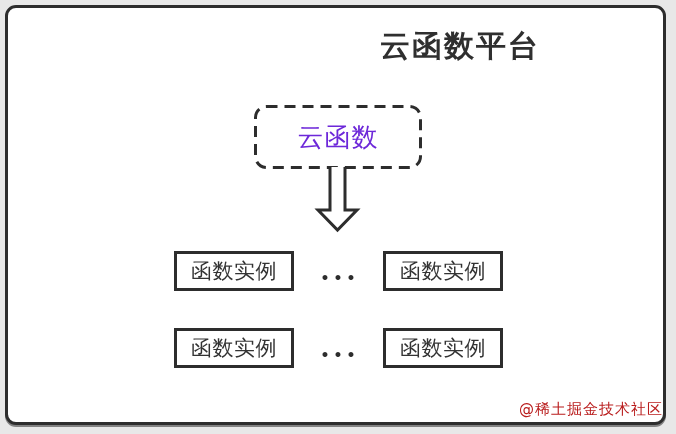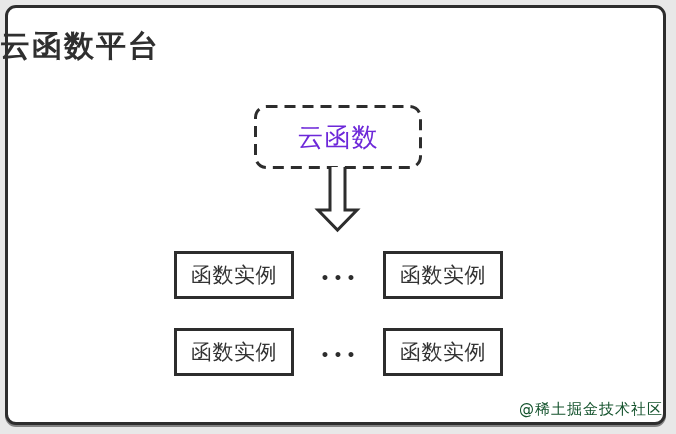--- a/index.html
+++ b/index.html
@@ -20,21 +20,21 @@
     width: 661px; height: 420px;
     background: #ffffff;
     border: 3px solid #2d2d2d;
     border-radius: 11px;
     box-shadow: 0 2px 0 rgba(45,45,45,0.55);
   }
   .title {
     position: absolute;
     left: 0; top: 29px;
     width: 540px;
-    text-align: left;
+    text-align: right;
     font-size: 30px;
     line-height: 34px;
     font-weight: bold;
     letter-spacing: 2px;
     color: #2f2f2f;
   }
   .cloud-node {
     position: absolute;
     left: 254px; top: 105px;
     width: 168px; height: 64px;
@@ -49,21 +49,21 @@
     letter-spacing: 1px;
     color: #6d28d9;
   }
   .arrow {
     position: absolute;
     left: 310px; top: 167px;
     width: 56px; height: 68px;
   }
   .instance-node {
     position: absolute;
-    width: 120px; height: 48px;
+    width: 120px; height: 40px;
     background: #ffffff;
     border: 3px solid #2d2d2d;
     border-radius: 0;
     display: flex; align-items: center; justify-content: center;
     font-size: 21px;
     letter-spacing: 0.5px;
     color: #333333;
   }
   .pos-r1c1 { left: 174px; top: 251px; }
   .pos-r1c2 { left: 383px; top: 251px; }
@@ -78,21 +78,21 @@
     letter-spacing: 4px;
     color: #2d2d2d;
   }
   .dots-r1 { left: 310px; top: 270px; }
   .dots-r2 { left: 310px; top: 347px; }
   .watermark {
     position: absolute;
     right: 13px; top: 400px;
     font-size: 15px;
     letter-spacing: 1px;
-    color: #14532d;
+    color: #b91c1c;
   }
 </style>
 </head>
 <body>
 
 <div class="canvas">
 
   <div class="frame"></div>
 
   <div class="title">云函数平台</div>

